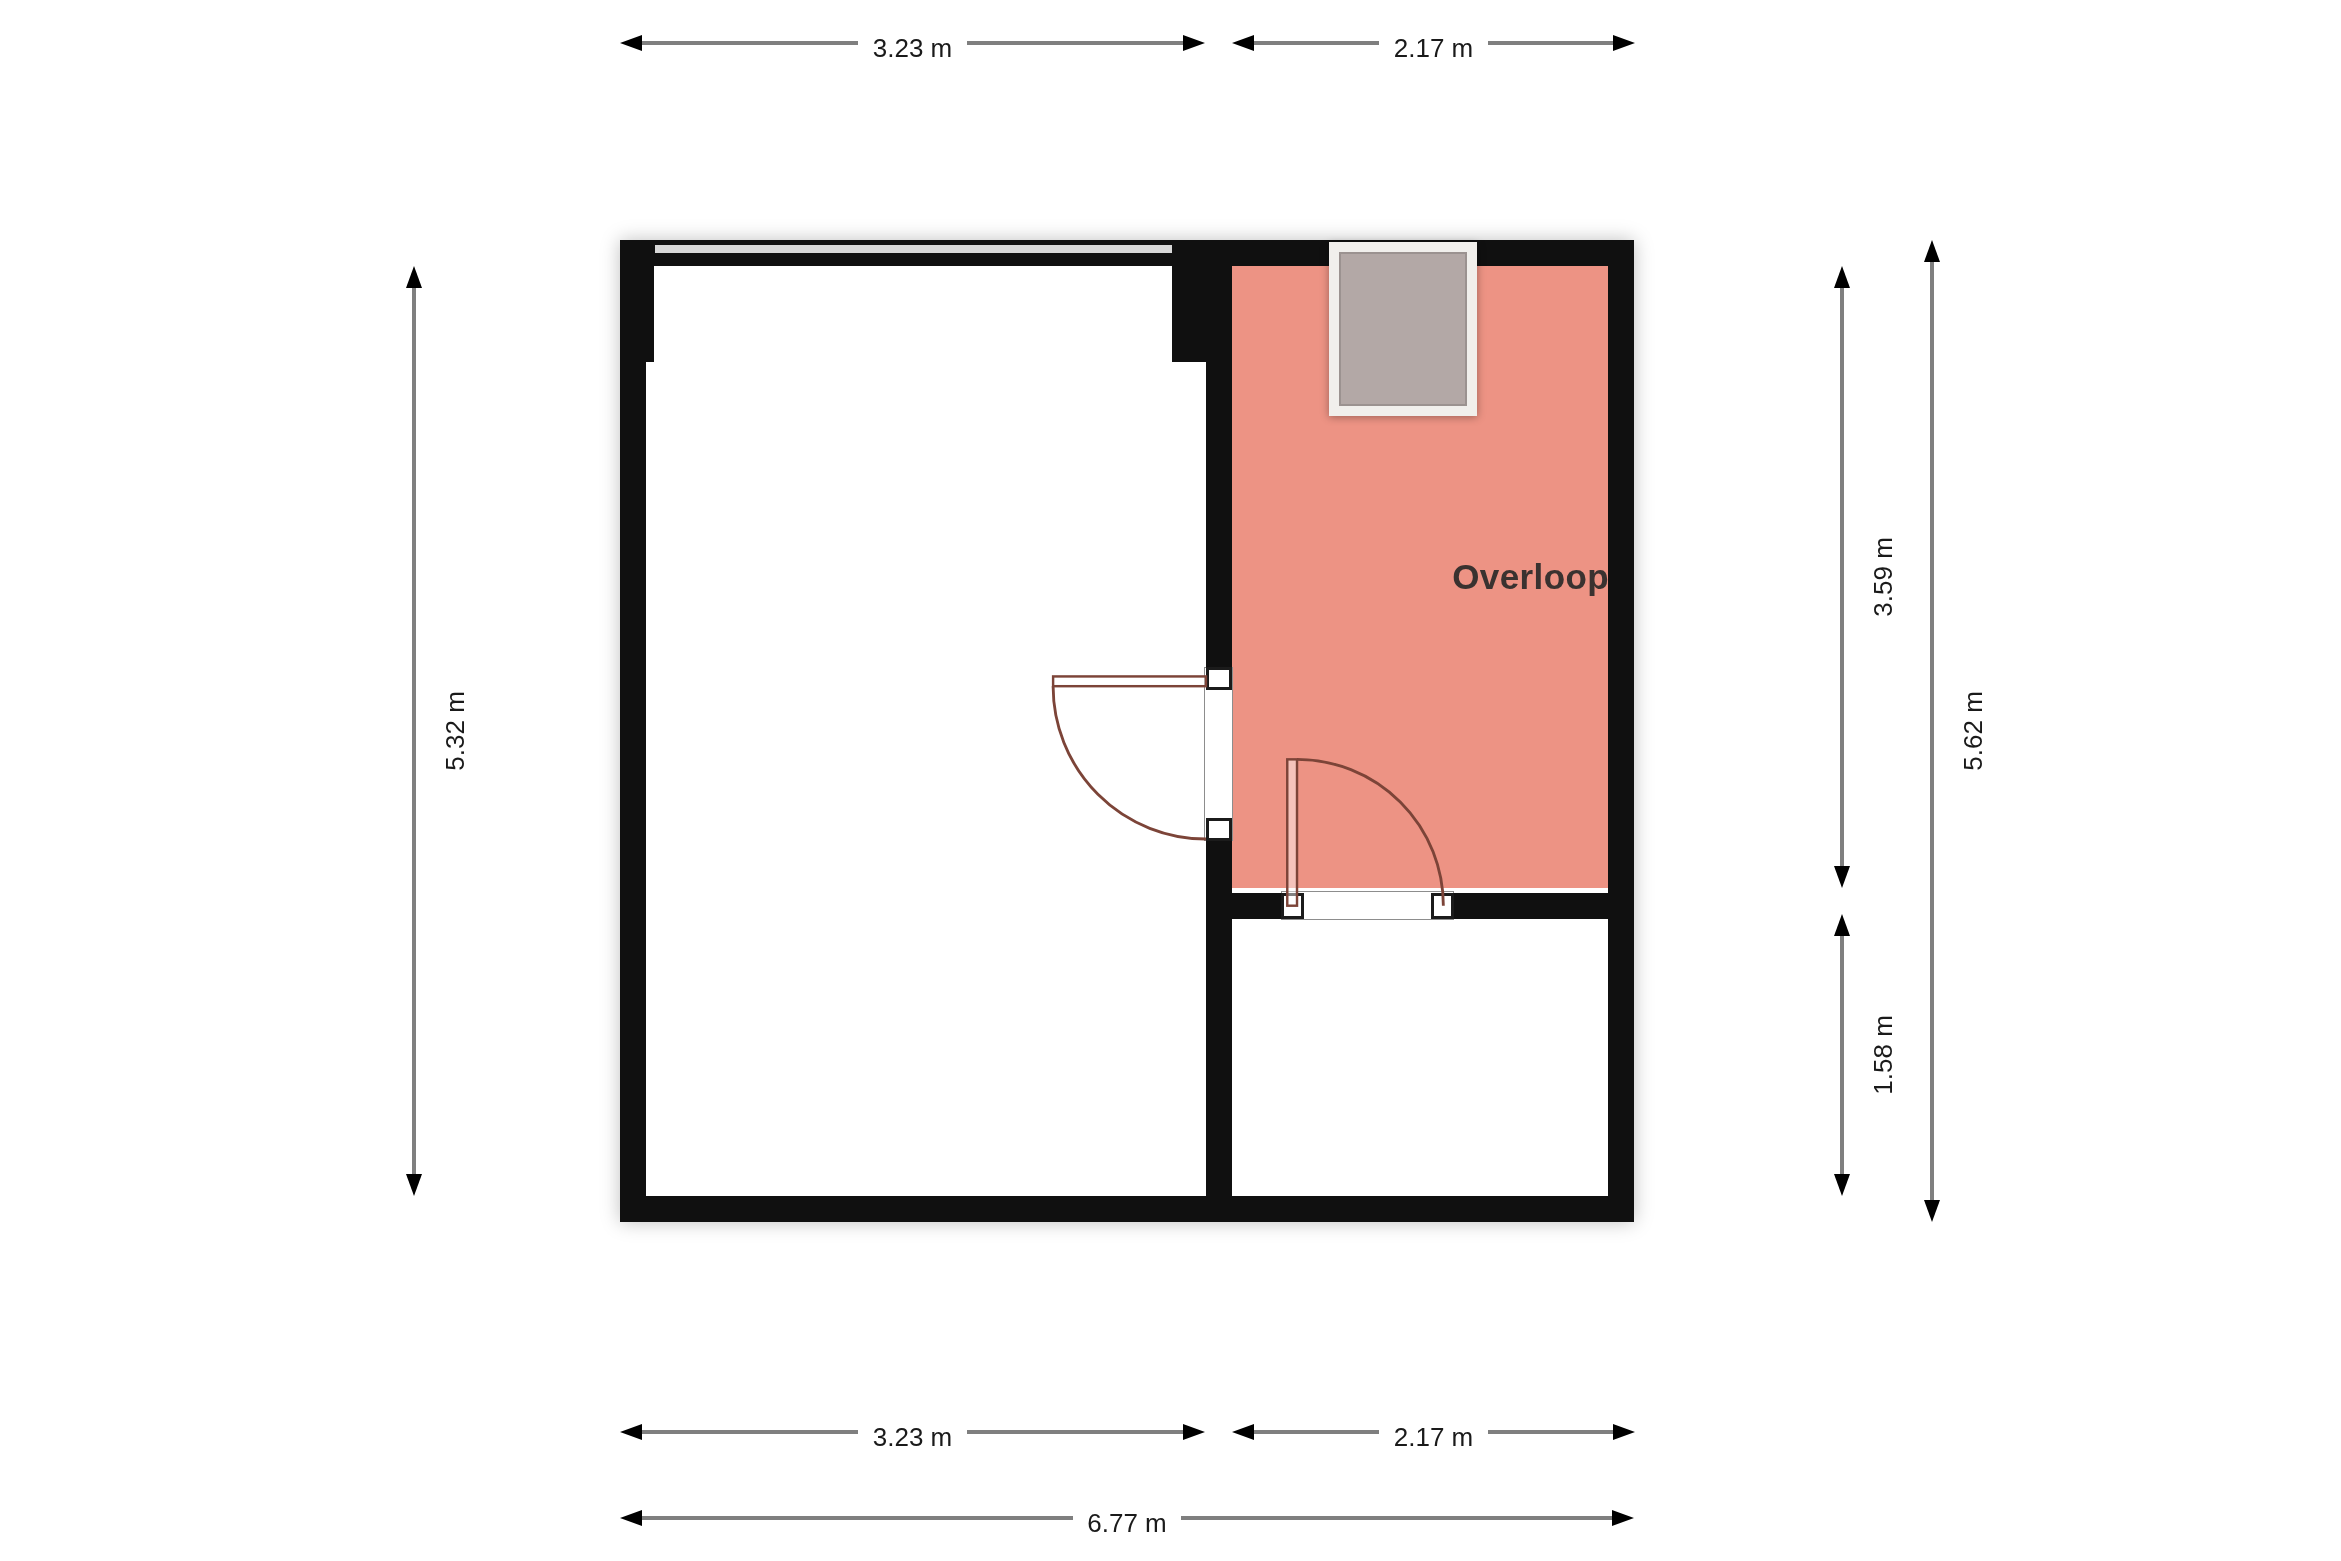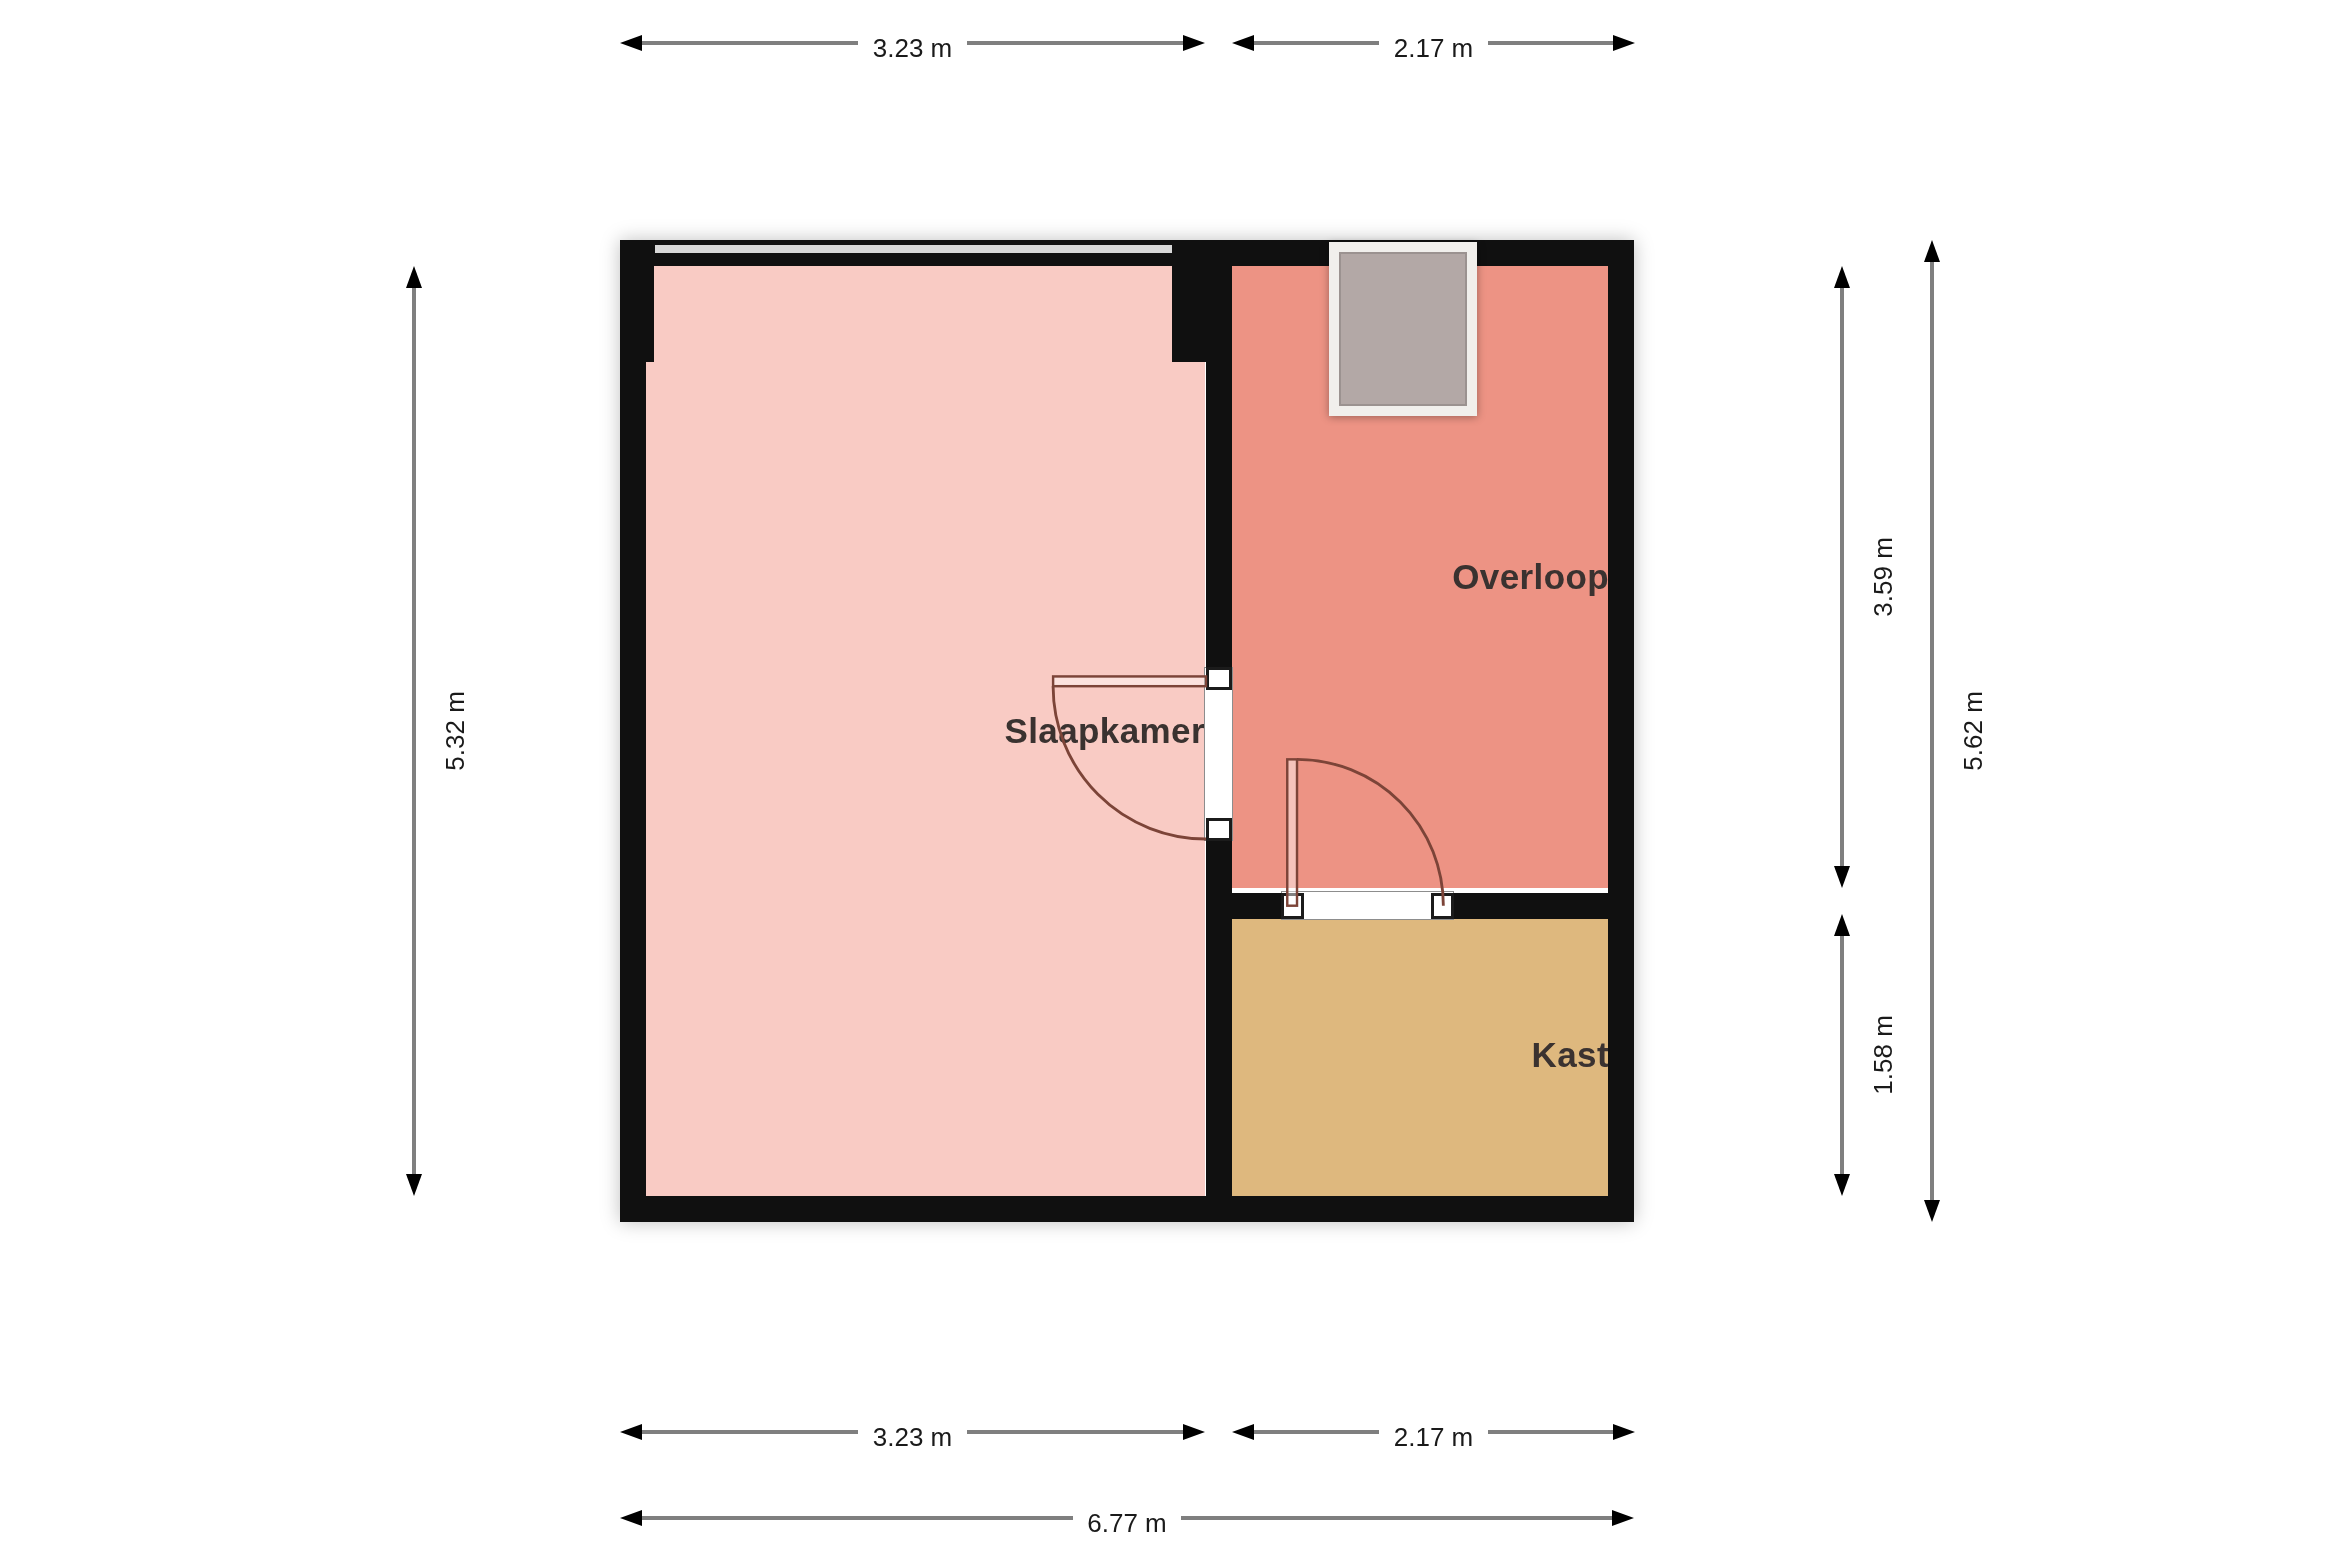--- a/index.html
+++ b/index.html
@@ -48,28 +48,22 @@
             font-size:26px; color:var(--text); white-space:nowrap; }
   .dim.v .dlabel { transform:rotate(-90deg); }
 </style>
 </head>
 <body>
 
 <div class="canvas">
 
   <div class="building-shadow"></div>
 
-  <div class="room" style="left: 646px; top: 266px; width: 559px; height: 930px; background-color: rgb(249, 203, 196);">
-    <span class="room-label">Slaapkamer</span>
-  </div>
   <div class="room" style="left: 1232px; top: 266px; width: 377px; height: 622px; background-color: rgb(237, 147, 132);">
     <span class="room-label">Overloop</span>
-  </div>
-  <div class="room" style="left: 1232px; top: 914px; width: 377px; height: 282px; background-color: rgb(222, 184, 126);">
-    <span class="room-label">Kast</span>
   </div>
 
   <div class="wall" style="left:620px;  top:240px;  width:1014px; height:26px;"></div>
   <div class="wall" style="left:620px;  top:1196px; width:1014px; height:26px;"></div>
   <div class="wall" style="left:620px;  top:240px;  width:26px;  height:982px;"></div>
   <div class="wall" style="left:1608px; top:240px;  width:26px;  height:982px;"></div>
   <div class="wall" style="left:1206px; top:266px;  width:26px;  height:401px;"></div>
   <div class="wall" style="left:1206px; top:841px; width:26px;  height:355px;"></div>
   <div class="wall" style="left:1232px; top:893px; width:49px;  height:26px;"></div>
   <div class="wall" style="left:1454px; top:893px; width:155px; height:26px;"></div>

